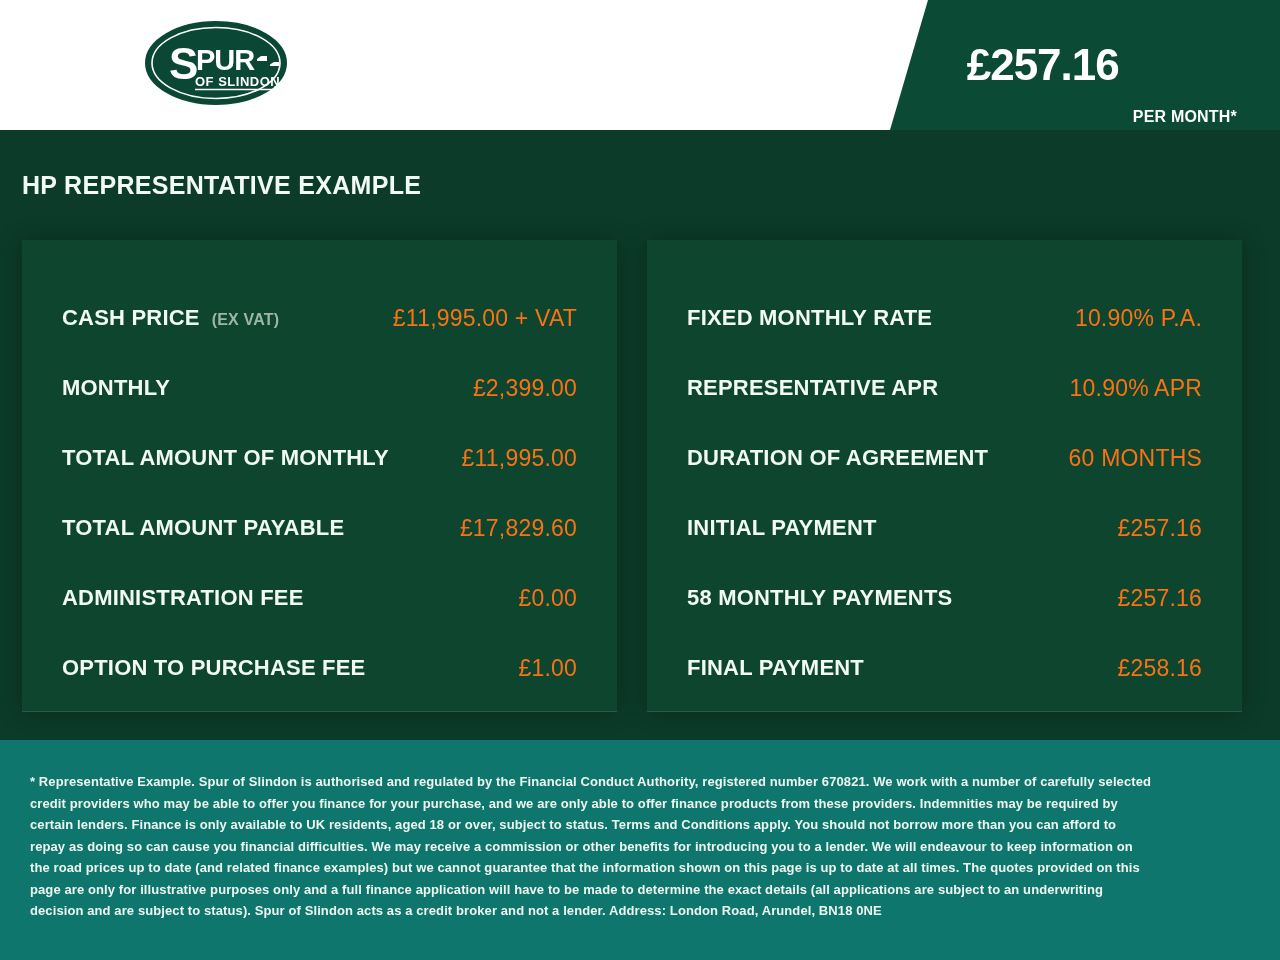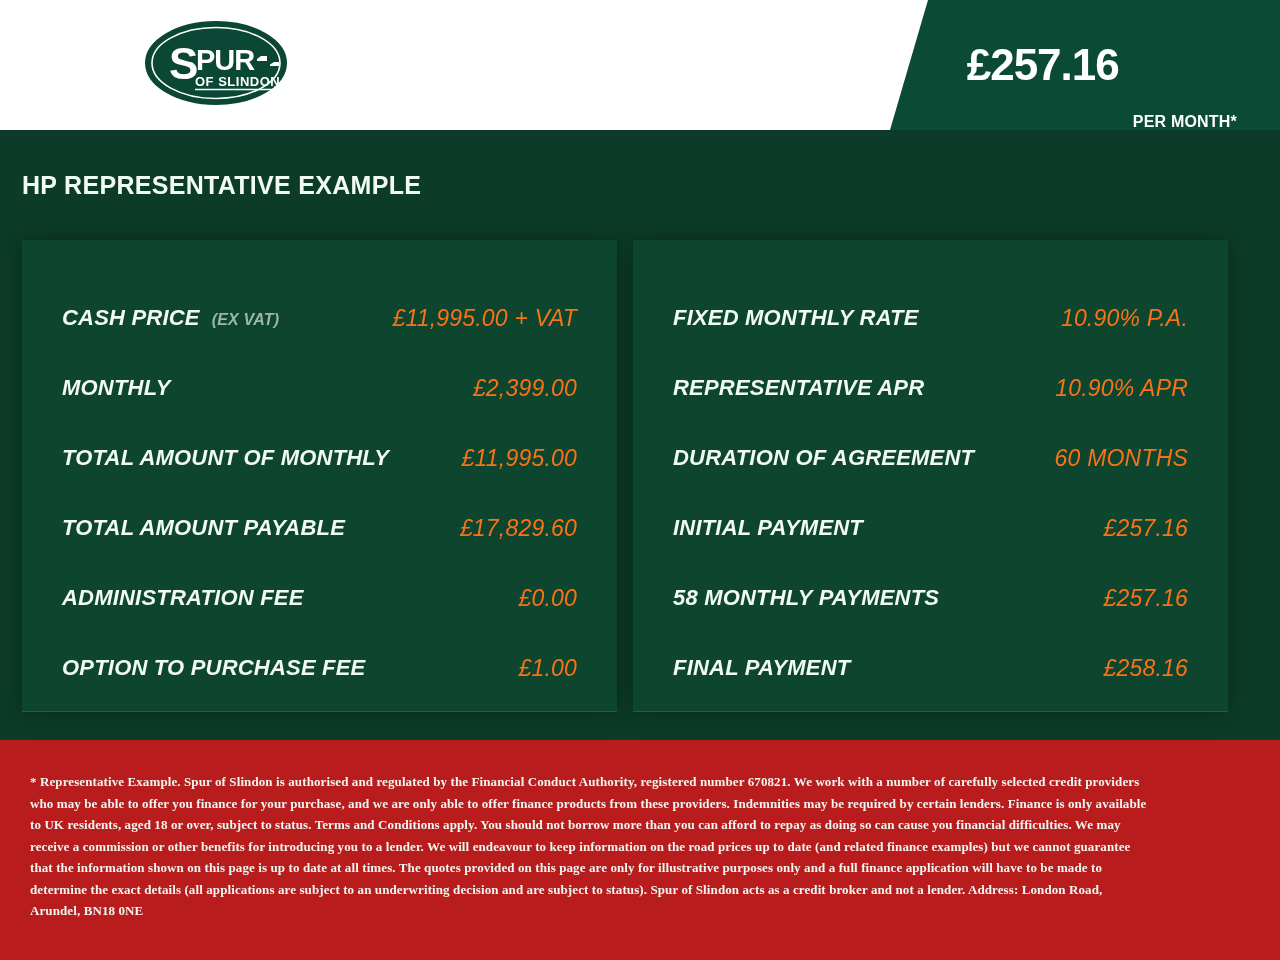--- a/index.html
+++ b/index.html
@@ -41,20 +41,21 @@
     font-weight: bold;
     letter-spacing: -1px;
     line-height: 1;
   }
   .price-suffix {
     color: #ffffff;
     font-size: 16px;
     font-weight: bold;
     margin-left: 14px;
     align-self: flex-end;
+    padding-bottom: 5px;
     letter-spacing: 0.2px;
     line-height: 1;
   }
 
   
   .main {
     flex: 0 0 auto;
     height: 610px;
     background: #0c3b29;
     padding: 0 22px;
@@ -62,22 +63,21 @@
   .page-title {
     color: #f2faf5;
     font-size: 25px;
     font-weight: bold;
     letter-spacing: 0.3px;
     padding-top: 41px;
     height: 110px;
   }
   .panels {
     display: flex;
-    gap: 16px;
-    font-style: italic;
+    gap: 30px;
   }
   .panel {
     width: 595px;
     height: 472px;
     background: #0d452f;
     box-shadow: 0 0 22px rgba(0,0,0,0.28);
     border-bottom: 1px solid rgba(255,255,255,0.12);
     padding: 43px 40px 0 40px;
   }
   .row {
@@ -104,23 +104,22 @@
     font-size: 23px;
     font-weight: 500;
     letter-spacing: 0.2px;
     white-space: nowrap;
     text-align: right;
   }
 
   
   .footer {
     flex: 1 1 auto;
-    background: #b91c1c;
+    background: #0f766e;
     padding: 31px 30px 0 30px;
-    font-family: Liberation Serif, serif;
   }
   .disclaimer {
     color: #eef6f0;
     font-size: 13px;
     font-weight: bold;
     line-height: 21.5px;
     max-width: 1125px;
     letter-spacing: 0.1px;
   }
 </style>

